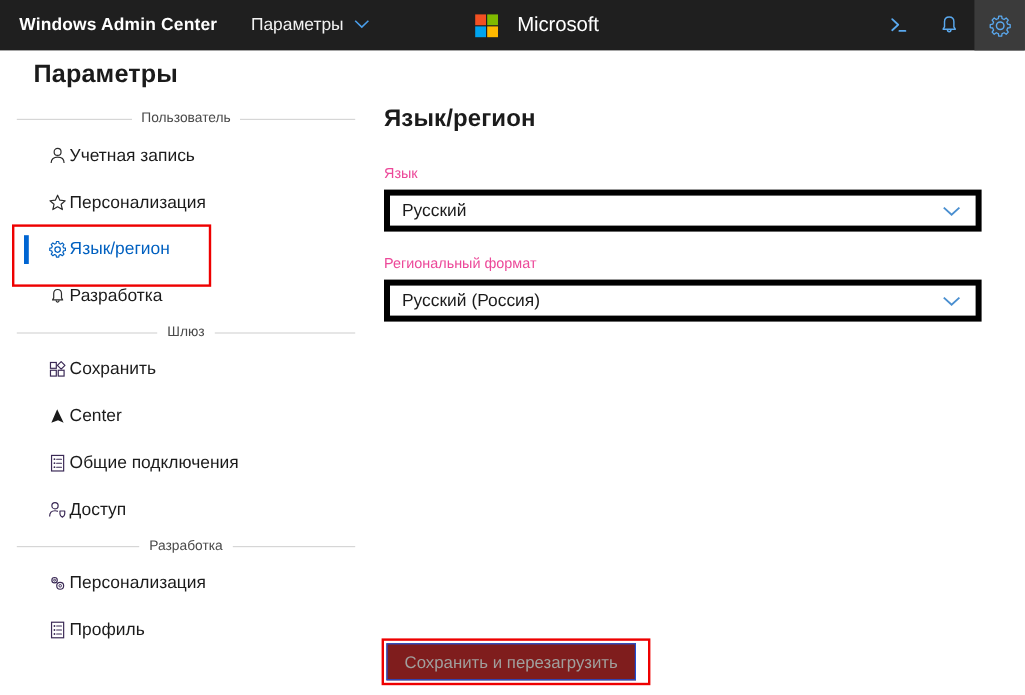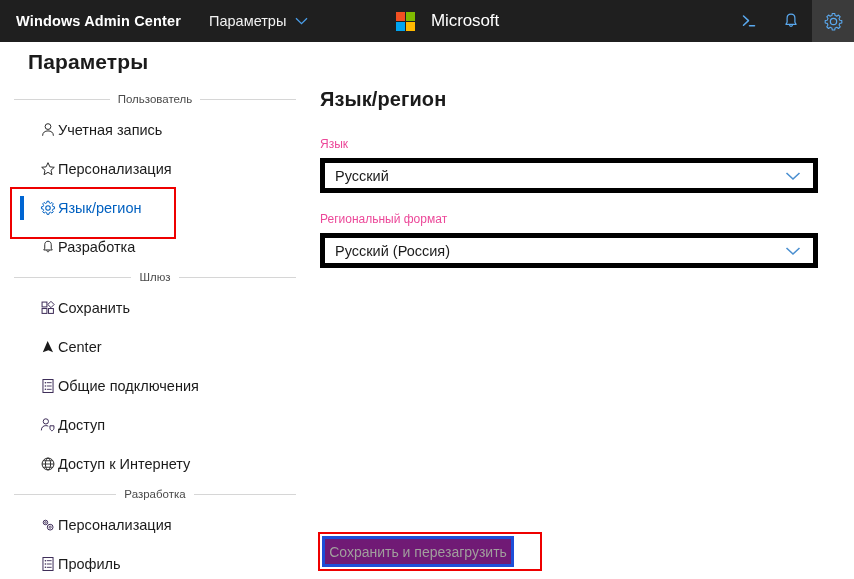--- a/index.html
+++ b/index.html
@@ -172,23 +172,23 @@
   .select-chevron {
     position: absolute;
     right: 12px; top: 0; bottom: 0;
     display: flex; align-items: center;
   }
   .field-block + .field-block { margin-top: 19px; }
 
   .save-btn {
     position: absolute;
     left: 322px; top: 536px;
-    width: 192px; height: 31px;
-    background: #701a75;
-    border: 3px solid #1d4ed8;
+    width: 208px; height: 31px;
+    background: #7f1d1d;
+    border: 1px solid #1d4ed8;
     color: #a19f9d;
     font-family: "Liberation Sans", sans-serif;
     font-size: 14px;
     display: flex; align-items: center; justify-content: center;
     cursor: default;
     white-space: nowrap;
   }
 </style>
 </head>
 <body>
@@ -338,31 +338,20 @@
     <span class="ico">
       <svg width="18" height="18" viewBox="0 0 20 20">
         <circle cx="7.6" cy="6" r="2.9" fill="none" stroke="#3b2a56" stroke-width="1.1"></circle>
         <path d="M2.6 16 C2.6 12.4 4.9 10.7 7.6 10.7 C8.6 10.7 9.5 10.9 10.3 11.3" fill="none" stroke="#3b2a56" stroke-width="1.1"></path>
         <path d="M12.2 10.9 L16.6 10.9 L16.6 13.7 C16.6 15.4 14.4 16.6 14.4 16.6 C14.4 16.6 12.2 15.4 12.2 13.7 Z" fill="none" stroke="#3b2a56" stroke-width="1.1" stroke-linejoin="round"></path>
       </svg>
     </span>
     <span class="txt">Доступ</span>
   </div>
 
-  <div class="nav-item">
-
-    <span class="ico">
-      <svg width="18" height="18" viewBox="0 0 20 20">
-        <circle cx="10" cy="10" r="6.6" fill="none" stroke="#2b2b2b" stroke-width="1.1"></circle>
-        <ellipse cx="10" cy="10" rx="2.9" ry="6.6" fill="none" stroke="#2b2b2b" stroke-width="1.1"></ellipse>
-        <path d="M3.4 10 H16.6 M4.5 6.4 H15.5 M4.5 13.6 H15.5" stroke="#2b2b2b" stroke-width="1"></path>
-      </svg>
-    </span>
-    <span class="txt">Доступ к Интернету</span>
-  </div>
 
   <div class="section-head">
     <span class="section-line left"></span>
     <span class="section-text">Разработка</span>
     <span class="section-line right"></span>
   </div>
 
   <div class="nav-item">
 
     <span class="ico">

